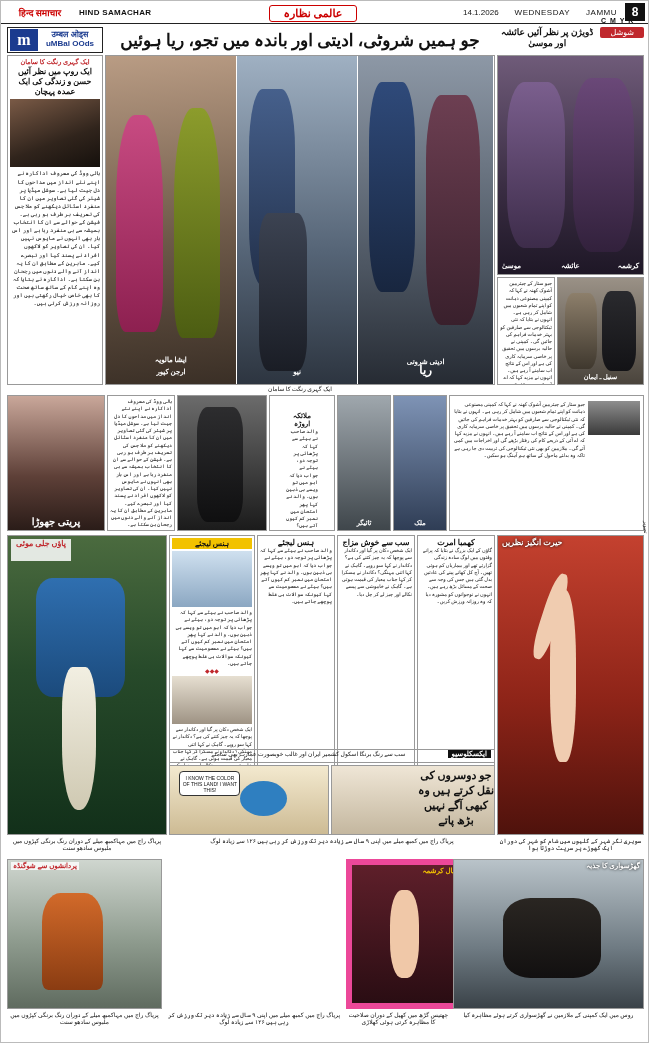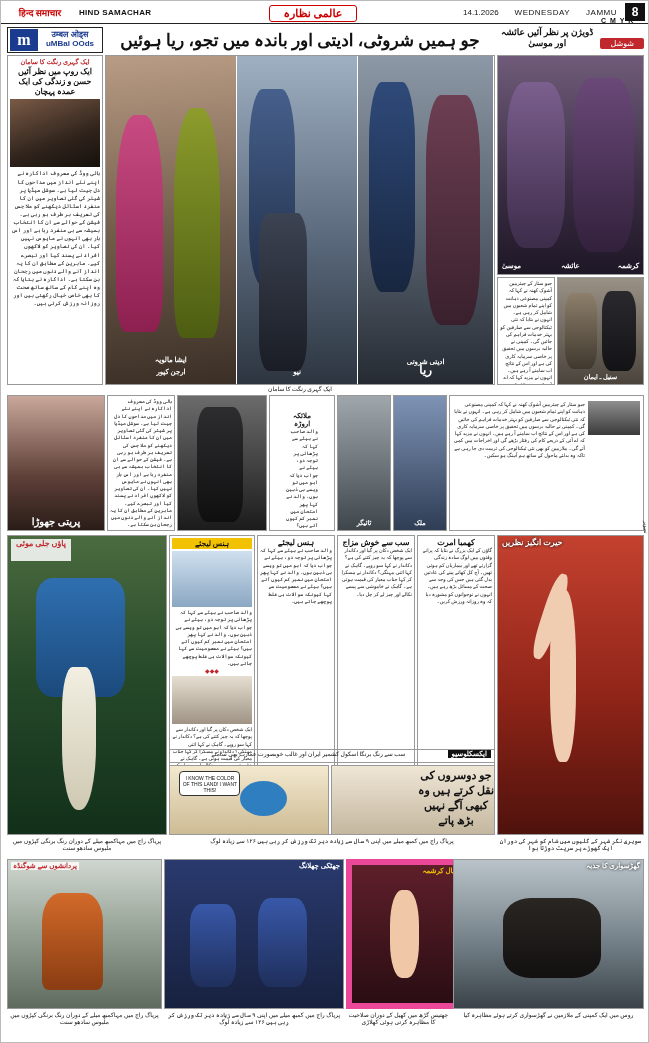--- a/index.html
+++ b/index.html
@@ -93,21 +93,21 @@
 
   <div class="region" style="left:6px;top:26px;width:96px;height:26px;border:1px solid #222;display:flex;align-items:center;">
     <div style="width:28px;height:22px;margin-left:2px;background:#1b3b8f;color:#fff;font-size:16px;font-weight:bold;display:flex;align-items:center;justify-content:center;font-family:'Liberation Serif',serif;">m</div>
     <div style="flex:1;text-align:center;line-height:1.1;">
       <div style="font-size:8px;font-weight:bold;color:#1b3b8f;">उम्बल ओड्स</div>
       <div style="font-size:8px;font-weight:bold;color:#1b3b8f;">uMBal OOds</div>
     </div>
   </div>
 
   <div class="region" style="left:497px;top:26px;width:146px;height:26px;">
-    <div style="display:flex;align-items:flex-end;justify-content:flex-end;gap:4px;">
+    <div style="display:flex;align-items:flex-start;justify-content:flex-end;gap:4px;">
       <div class="hdr-ur" style="font-size:9px;line-height:1.2;flex:1;">ڈویژن پر نظر آئیں عائشہ اور موسیٰ</div>
       <div class="redbar" style="font-size:8px;padding:1px 10px;border-radius:2px;">شوشل</div>
     </div>
   </div>
 
   <div class="region bighead" style="left:104px;top:28px;width:390px;height:24px;line-height:24px;">جو ہمیں شروٹی، ادیتی اور باندہ میں تجو، ریا ہوئیں سپاٹ</div>
 
   <div class="region" style="left:6px;top:54px;width:96px;height:330px;border:1px solid #999;padding:2px;overflow:hidden;">
     <div class="hdr-ur" style="font-size:6.5px;color:#c0282d;line-height:1.3;">ایک گہری رنگت کا سامان</div>
     <div class="hdr-ur" style="font-size:8px;line-height:1.25;margin:1px 0;">ایک روپ میں نظر آئیں حسن و زندگی کی ایک عمدہ پہچان</div>
@@ -269,27 +269,20 @@
   <div class="region cap" style="left:6px;top:836px;width:160px;height:14px;">پریاگ راج میں مہاکمبھ میلے کے دوران رنگ برنگی کپڑوں میں ملبوس سادھو سنت</div>
   <div class="region cap" style="left:168px;top:836px;width:326px;height:14px;">پریاگ راج میں کمبھ میلے میں اپنی ۹ سال سے زیادہ دیر تک ورزش کر رہی ہیں ۱۲۶ سے زیادہ لوگ</div>
   <div class="region cap" style="left:496px;top:836px;width:147px;height:20px;">سویری نگر شہر کے گلیوں میں شام کو شہر کی دوران ایک گھوڑے پر سرپٹ دوڑتا ہوا</div>
 
   <div class="region" style="left:6px;top:858px;width:155px;height:150px;border:1px solid #999;">
     <div class="photo" style="height:100%;background:linear-gradient(180deg,#cfd6cf,#8e9b8e 55%,#5f6b5f);position:relative;">
       <div style="position:absolute;left:22%;top:22%;width:40%;height:66%;background:linear-gradient(180deg,#d26a2a,#8a3c12);border-radius:30% 30% 10% 10%;"></div>
       <div class="hdr-ur" style="position:absolute;left:3px;top:2px;font-size:7px;color:#c0282d;background:rgba(255,255,255,.8);padding:0 2px;">پردانشوں سے شوگنڈہ</div>
     </div>
   </div>
-  <div class="region" style="left:163px;top:858px;width:180px;height:150px;border:1px solid #999;">
-    <div class="photo" style="height:100%;background:linear-gradient(180deg,#2a3a6e,#17213f);position:relative;">
-      <div style="position:absolute;left:14%;top:30%;width:26%;height:56%;background:linear-gradient(180deg,#3858a8,#1f2f5c);border-radius:24%;"></div>
-      <div style="position:absolute;left:52%;top:26%;width:28%;height:60%;background:linear-gradient(180deg,#3858a8,#1f2f5c);border-radius:24%;"></div>
-      <div class="hdr-ur" style="position:absolute;right:3px;top:2px;font-size:7px;color:#fff;">جھٹکی چھلانگ</div>
-    </div>
-  </div>
   <div class="region" style="left:345px;top:858px;width:123px;height:150px;border:6px solid #ec4899;">
     <div class="photo" style="height:100%;background:linear-gradient(180deg,#5e1f2a,#2a0d13);position:relative;">
       <div style="position:absolute;left:34%;top:18%;width:26%;height:64%;background:#f0c8a8;border-radius:40%;"></div>
       <div class="hdr-ur" style="position:absolute;right:3px;top:2px;font-size:7px;color:#f2c200;">کمال کرشمہ</div>
     </div>
   </div>
   <div class="region" style="left:452px;top:858px;width:191px;height:150px;border:1px solid #999;">
     <div class="photo" style="height:100%;background:linear-gradient(180deg,#b9c3c9,#6e7a82 60%,#3a4248);position:relative;">
       <div style="position:absolute;left:26%;top:26%;width:52%;height:54%;background:linear-gradient(180deg,#2a2622,#121010);border-radius:28%;"></div>
       <div class="hdr-ur" style="position:absolute;right:3px;top:2px;font-size:7px;color:#fff;text-shadow:0 0 3px #000;">گھڑسواری کا جذبہ</div>

